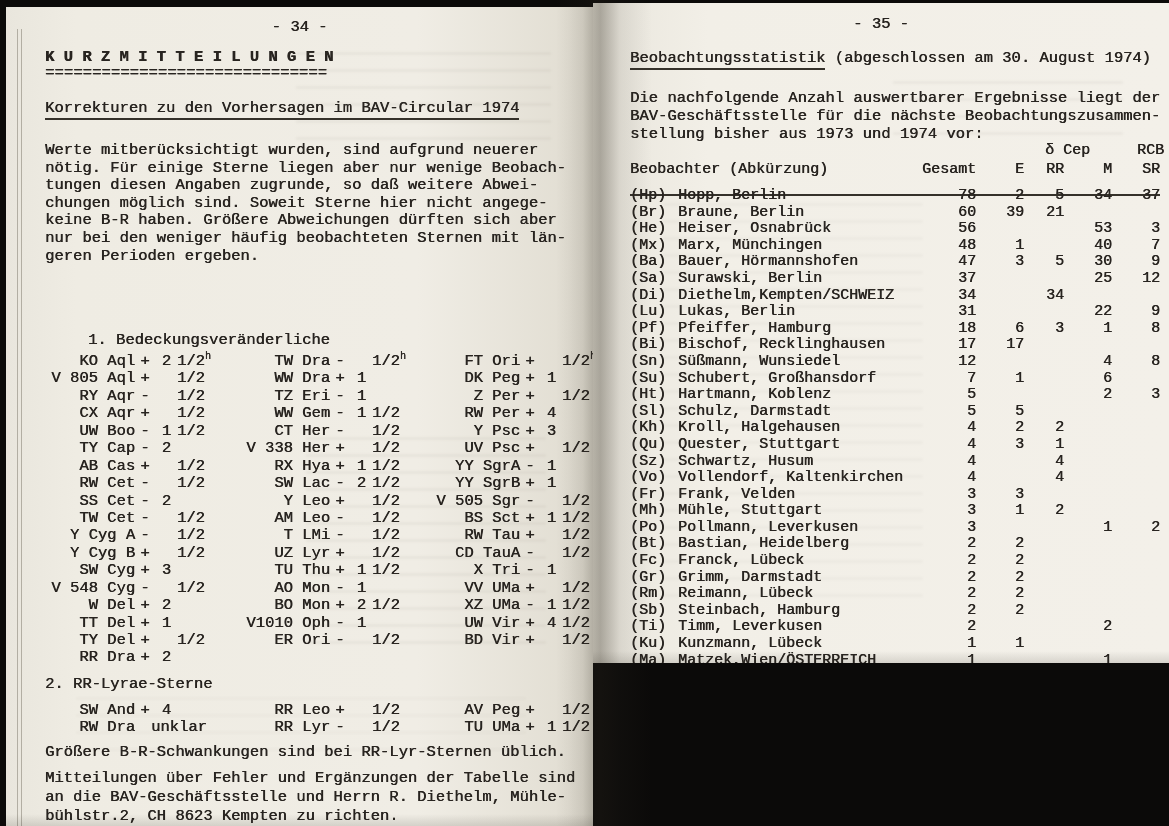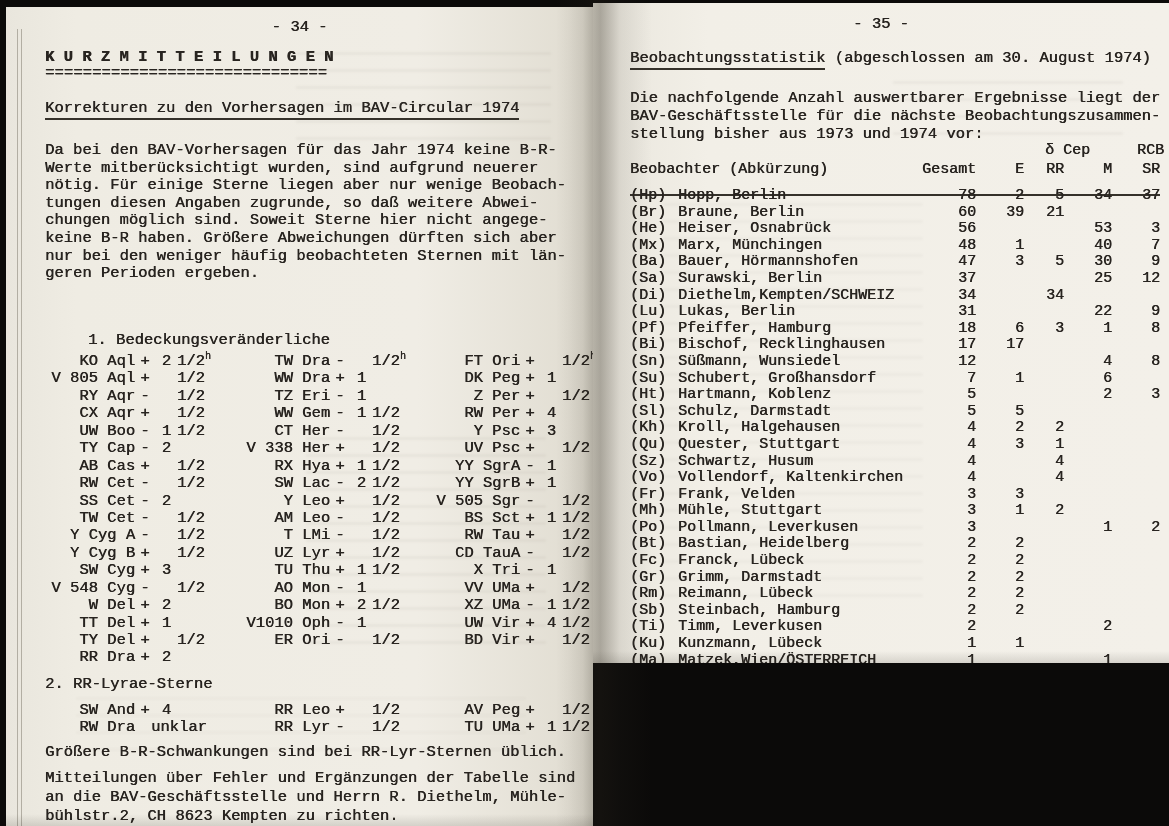--- a/index.html
+++ b/index.html
@@ -72,21 +72,20 @@
   <div class="edge-line edge-b"></div>
 
   <div class="abs pagenum" style="top:11px;left:0;">- 34 -</div>
 
   <div class="abs" style="top:41px;left:39px;font-size:15.5px;font-weight:bold;">K U R Z M I T T E I L U N G E N</div>
   <div class="abs" style="top:57px;left:39px;font-size:15.5px;letter-spacing:0.1px;">==============================</div>
 
   <div class="abs" style="top:92px;left:39px;font-size:15.5px;"><span class="ul">Korrekturen zu den Vorhersagen im BAV-Circular 1974</span></div>
 
   <div class="abs fs" id="lp-intro" style="top:135px;left:39px;">
-      <div class="tl">Da bei den BAV-Vorhersagen für das Jahr 1974 keine B-R-</div>
       <div class="tl">Werte mitberücksichtigt wurden, sind aufgrund neuerer</div>
       <div class="tl">nötig. Für einige Sterne liegen aber nur wenige Beobach-</div>
       <div class="tl">tungen diesen Angaben zugrunde, so daß weitere Abwei-</div>
       <div class="tl">chungen möglich sind. Soweit Sterne hier nicht angege-</div>
       <div class="tl">keine B-R haben. Größere Abweichungen dürften sich aber</div>
       <div class="tl">nur bei den weniger häufig beobachteten Sternen mit län-</div>
       <div class="tl">geren Perioden ergeben.</div>
     </div>
 
   <div class="abs" style="top:324px;left:39px;font-size:15.5px;margin-left:43px;">1. Bedeckungsveränderliche</div>

